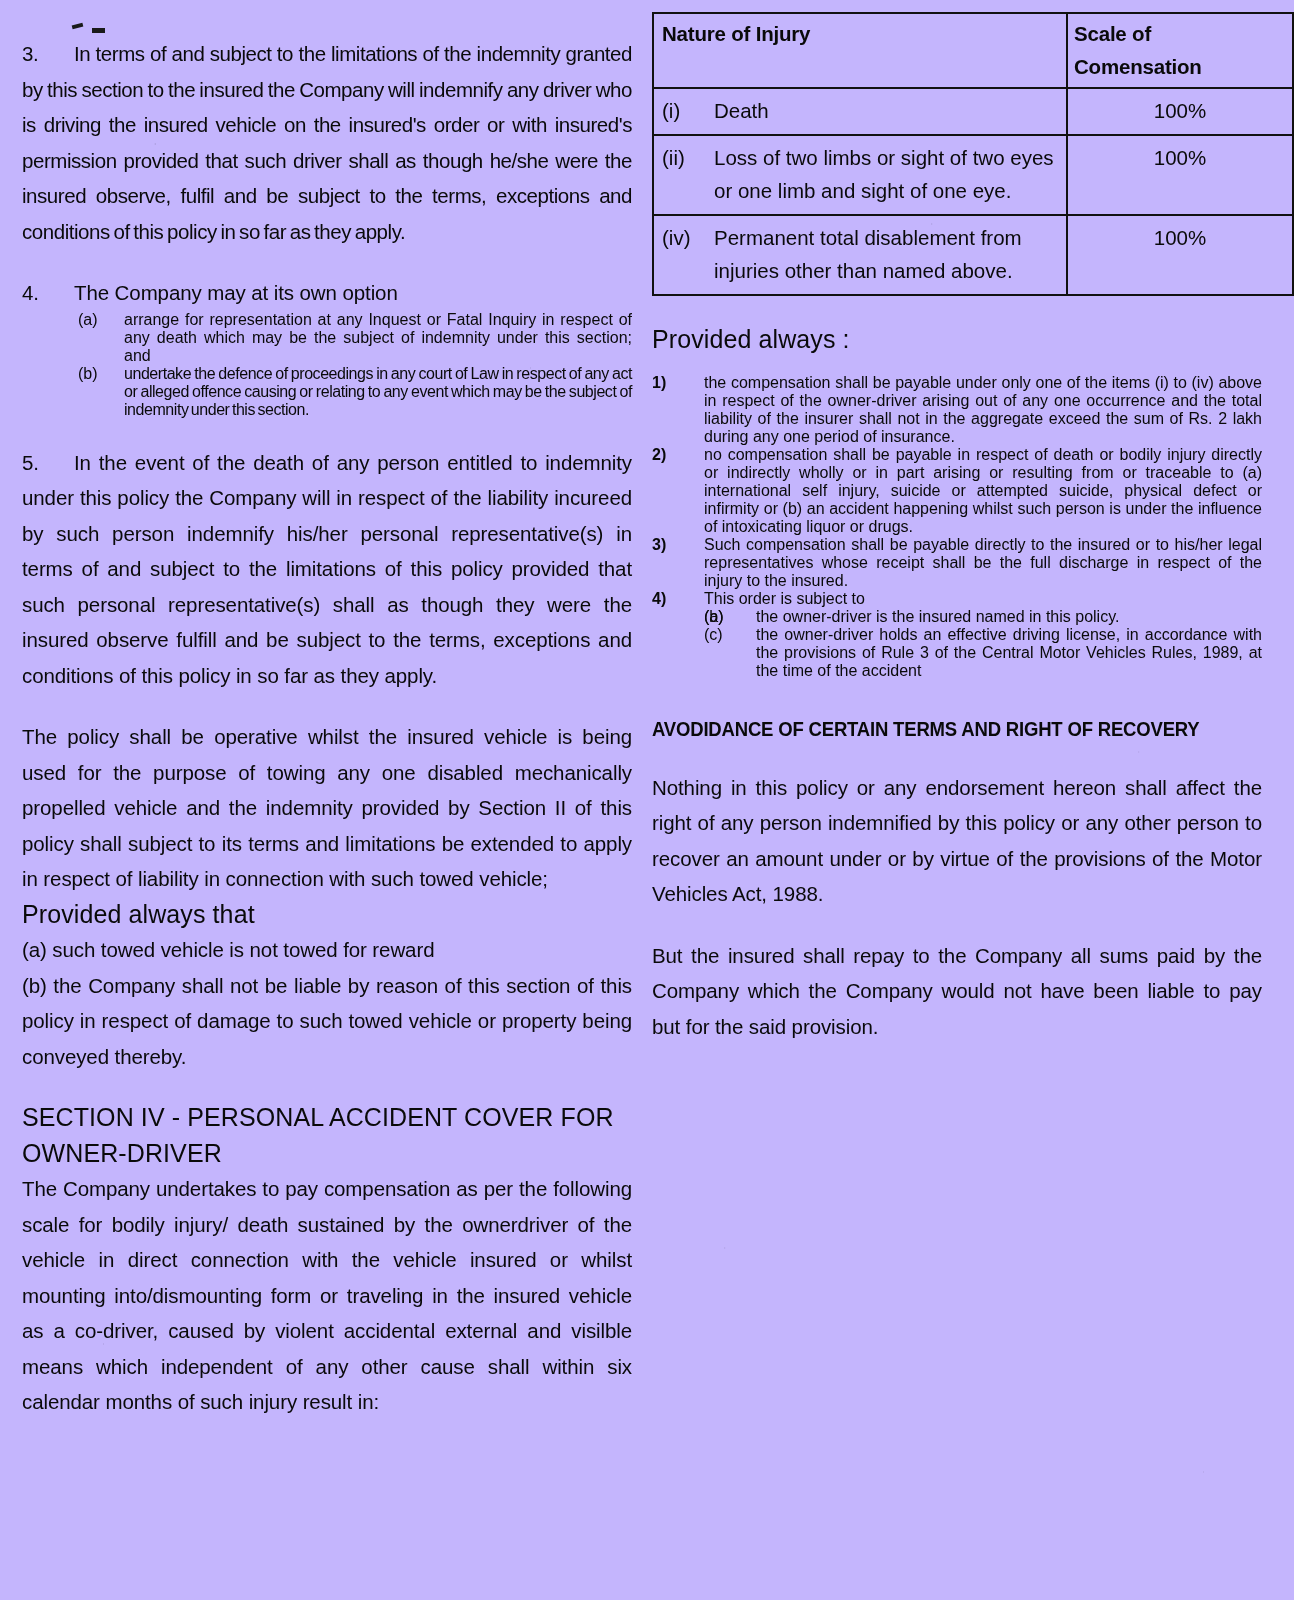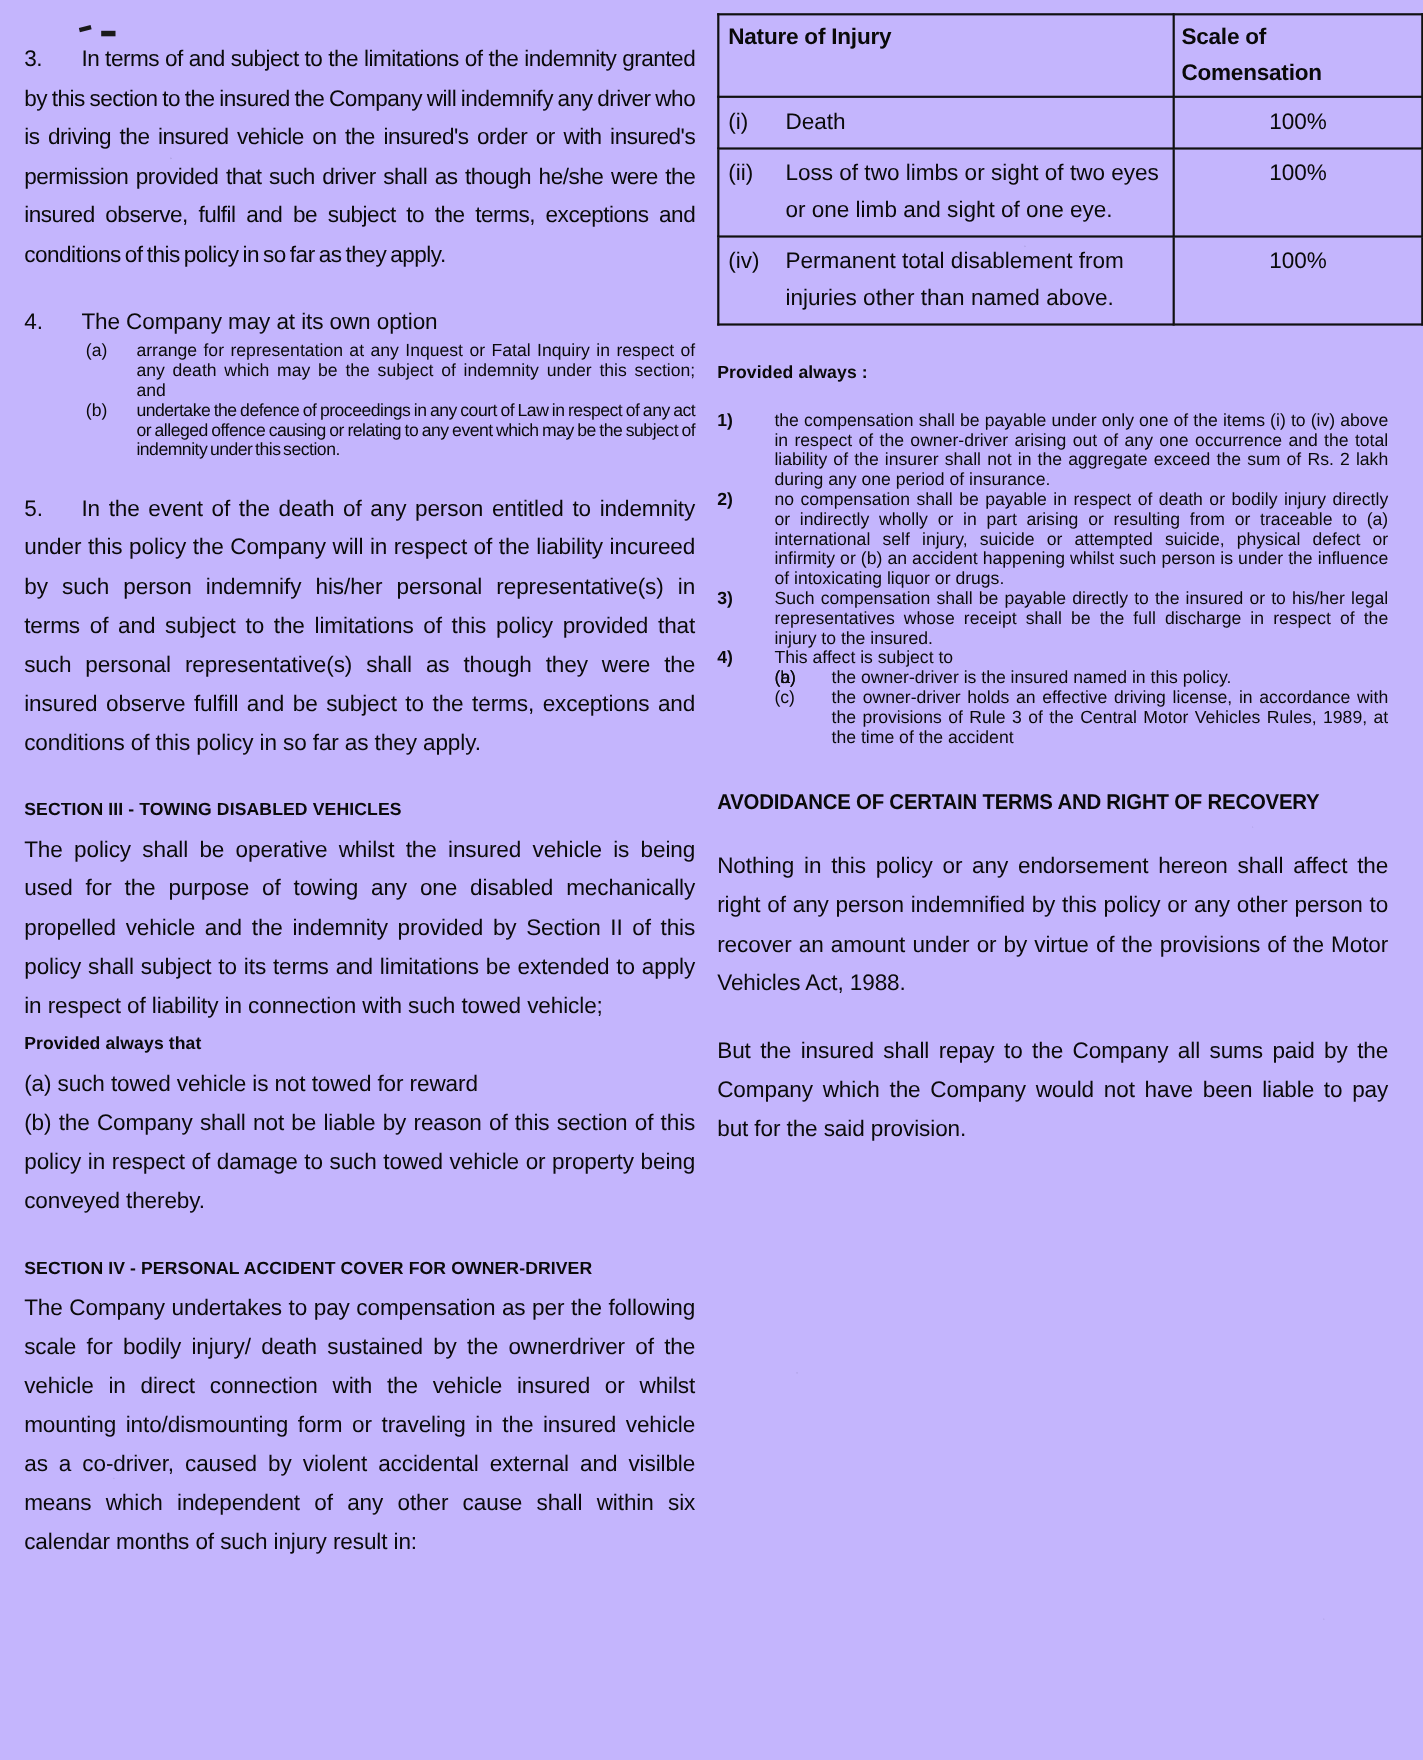--- a/index.html
+++ b/index.html
@@ -53,22 +53,22 @@
   p, li, div.txt {
     margin: 0;
     font-size: 20.5px;
     line-height: 35.5px;
     text-align: justify;
     text-justify: inter-word;
     letter-spacing: -0.1px;
   }
   .tight { word-spacing: -1.6px; letter-spacing: -0.45px; }
   .heading {
-    font-weight: bold;
-    font-size: 16px;
+    font-weight: normal;
+    font-size: 25px;
     line-height: 35.5px;
     letter-spacing: 0.1px;
     margin: 0;
   }
   .heading-cond {
     font-weight: bold;
     font-size: 19.5px;
     line-height: 30px;
     letter-spacing: -0.2px;
     transform: scaleX(0.95);
@@ -199,21 +199,20 @@
       <span class="marker">(b)</span>
       <span class="sub-body tight" style="display:block;padding-left:46px">undertake the defence of proceedings in any court of Law in respect of any act or alleged offence causing or relating to any event which may be the subject of indemnity under this section.</span>
     </div>
 
     <div class="gap-md"></div>
 
     <p class="txt"><span class="numlead">5.</span><span>In the event of the death of any person entitled to indemnity under this policy the Company will in respect of the liability incureed by such person indemnify his/her personal representative(s) in terms of and subject to the limitations of this policy provided that such personal representative(s) shall as though they were the insured observe fulfill and be subject to the terms, exceptions and conditions of this policy in so far as they apply.</span></p>
 
     <div class="gap-md"></div>
 
-    <div class="heading">SECTION III - TOWING DISABLED VEHICLES</div>
     <p class="txt">The policy shall be operative whilst the insured vehicle is being used for the purpose of towing any one disabled mechanically propelled vehicle and the indemnity provided by Section II of this policy shall subject to its terms and limitations be extended to apply in respect of liability in connection with such towed vehicle;</p>
     <div class="heading">Provided always that</div>
     <p class="txt">(a)  such towed vehicle is not towed for reward</p>
     <p class="txt">(b)  the Company shall not be liable by reason of this section of this policy in respect of damage to such towed vehicle or property being conveyed thereby.</p>
 
     <div class="gap-md"></div>
 
     <div class="heading">SECTION IV - PERSONAL ACCIDENT COVER FOR OWNER-DRIVER</div>
     <p class="txt">The Company undertakes to pay compensation as per the following scale for bodily injury/ death sustained by the ownerdriver of the vehicle in direct connection with the vehicle insured or whilst mounting into/dismounting form or traveling in the insured vehicle as a co-driver, caused by violent accidental external and visilble means which independent of any other cause shall within six calendar months of such injury result in:</p>
   </div>
@@ -275,21 +274,21 @@
       <span>no compensation shall be payable in respect of death or bodily injury directly or indirectly wholly or in part arising or resulting from or traceable to (a) international self injury, suicide or attempted suicide, physical defect or infirmity or (b) an accident happening whilst such person is under the influence of intoxicating liquor or drugs.</span>
     </div>
 
     <div class="rlist">
       <span class="rnum">3)</span>
       <span>Such compensation shall be payable directly to the insured or to his/her legal representatives whose receipt shall be the full discharge in respect of the injury to the insured.</span>
     </div>
 
     <div class="rlist">
       <span class="rnum">4)</span>
-      <span>This affect is subject to</span>
+      <span>This order is subject to</span>
     </div>
 
     <div class="rsub">
       <span class="rmark">(a)</span>
     </div>
 
     <div class="rsub">
       <span class="rmark">(b)</span>
       <span>the owner-driver is the insured named in this policy.</span>
     </div>

